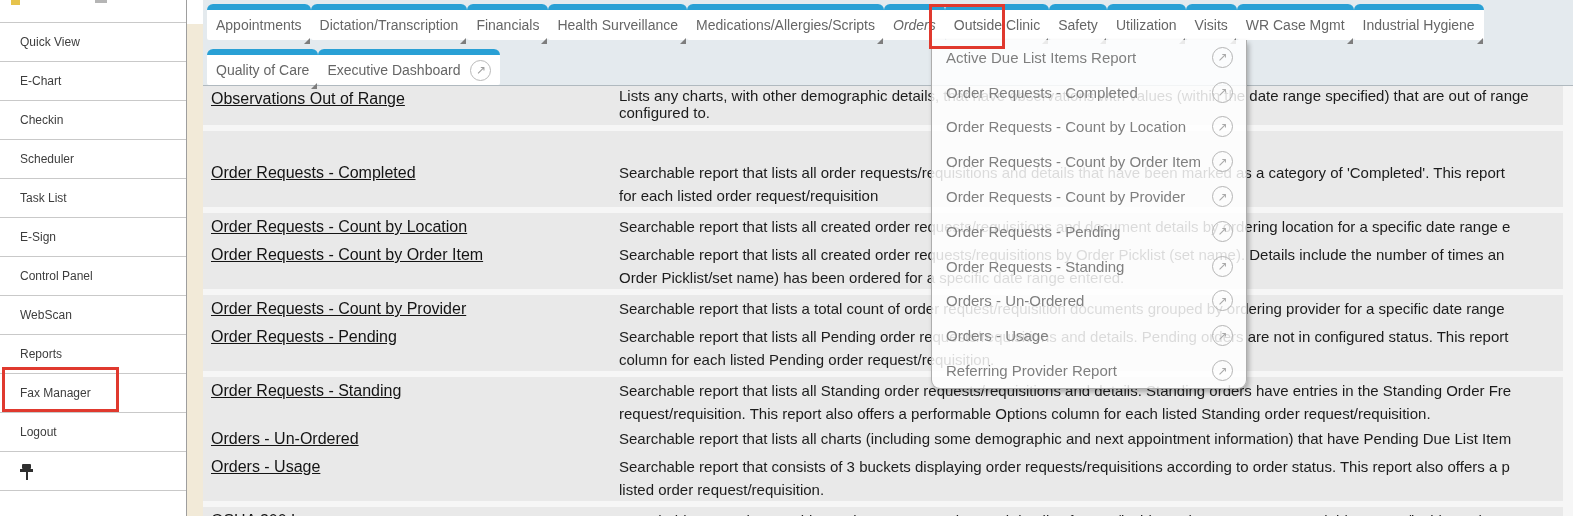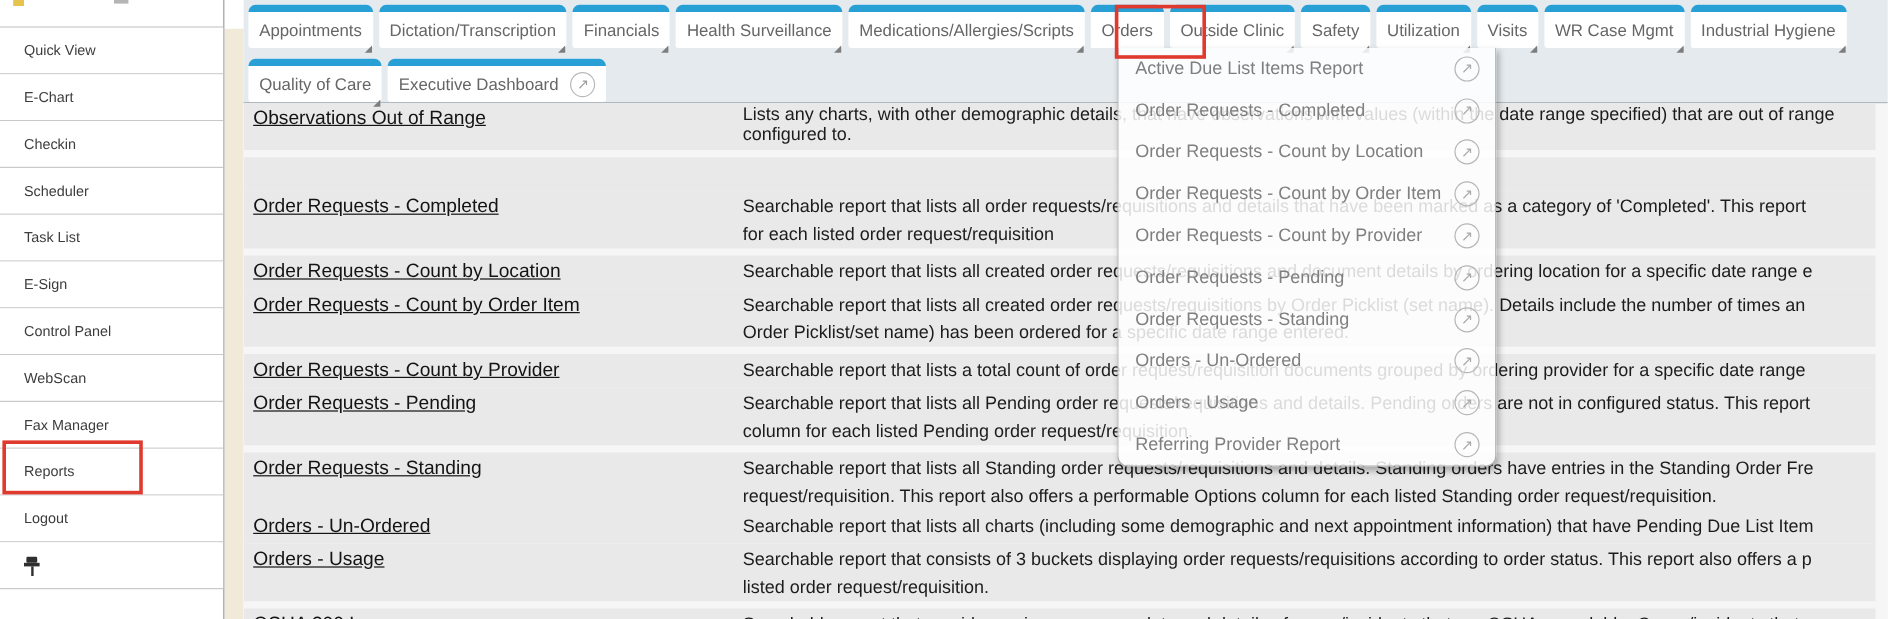--- a/index.html
+++ b/index.html
@@ -23,30 +23,30 @@
   .pin::after { content:""; position:absolute; left:0px; top:6px; width:13px; height:3px;
     background:#2f2f2f; }
   .pin .needle { position:absolute; left:6px; top:9px; width:2px; height:8px; background:#2f2f2f; }
 
   
   .gutter { position:absolute; left:187px; top:0; width:16px; height:516px; background:#fff; z-index:1; }
   .gutter .beige { position:absolute; left:0; right:0; top:24px; bottom:0; background:#f2ead8; }
 
   
   .tabs-area { position:absolute; left:203px; top:0; right:0; height:85px; background:#e4eaee; z-index:3; }
-  .tab-row { display:flex; gap:5px; padding-left:4px; margin-top:4px; height:36px; }
+  .tab-row { display:flex; padding-left:4px; margin-top:4px; height:36px; }
   .tab-row.second { margin-top:9px; }
   .tab { position:relative; background:#fff; border-radius:7px 7px 2px 2px;
     display:flex; flex-direction:column; cursor:pointer; flex:none; }
   .tab .bar { height:6px; background:#29a0d5; border-radius:7px 7px 0 0; }
   .tab .lbl { flex:1; display:flex; align-items:center; padding:0 9px; font-size:14px;
     color:#666; white-space:nowrap; }
   .tab .tri { position:absolute; right:1px; bottom:-4px; width:0; height:0;
     border-left:6px solid transparent; border-bottom:6px solid #7d7d7d; }
-  .tab.active { z-index:8; border-radius:7px 7px 0 0; }
+  .tab.active { z-index:8; border-radius:7px 7px 0 0;font-style:italic; }
   .exec-icon { width:21px; height:21px; border:1px solid #b9b9b9; border-radius:50%;
     display:flex; align-items:center; justify-content:center; color:#9e9e9e;
     font-size:12px; margin-left:10px; flex:none; }
 
   
   .content { position:absolute; left:203px; top:85px; right:0; bottom:0;
     background:#f6f6f6; border-top:1px solid #b0b9bf; overflow:hidden; padding-right:10px; z-index:2; }
   .report-row { display:flex; background:#e9e9e9; padding:2px 0 0 8px; }
   .report-row.one  { min-height:28px; }
   .report-row.two  { min-height:48px; }
@@ -102,24 +102,24 @@
       <div class="side-row">
         <span>E-Sign</span>
       </div>
       <div class="side-row">
         <span>Control Panel</span>
       </div>
       <div class="side-row">
         <span>WebScan</span>
       </div>
       <div class="side-row">
+        <span>Reports</span>
+      </div>
+      <div class="side-row">
         <span>Fax Manager</span>
-      </div>
-      <div class="side-row">
-        <span>Reports</span>
       </div>
       <div class="side-row">
         <span>Logout</span>
       </div>
     </div>
   <div class="side-row">
     <span class="pin">
         <span class="needle"></span>
       </span>
   </div>

